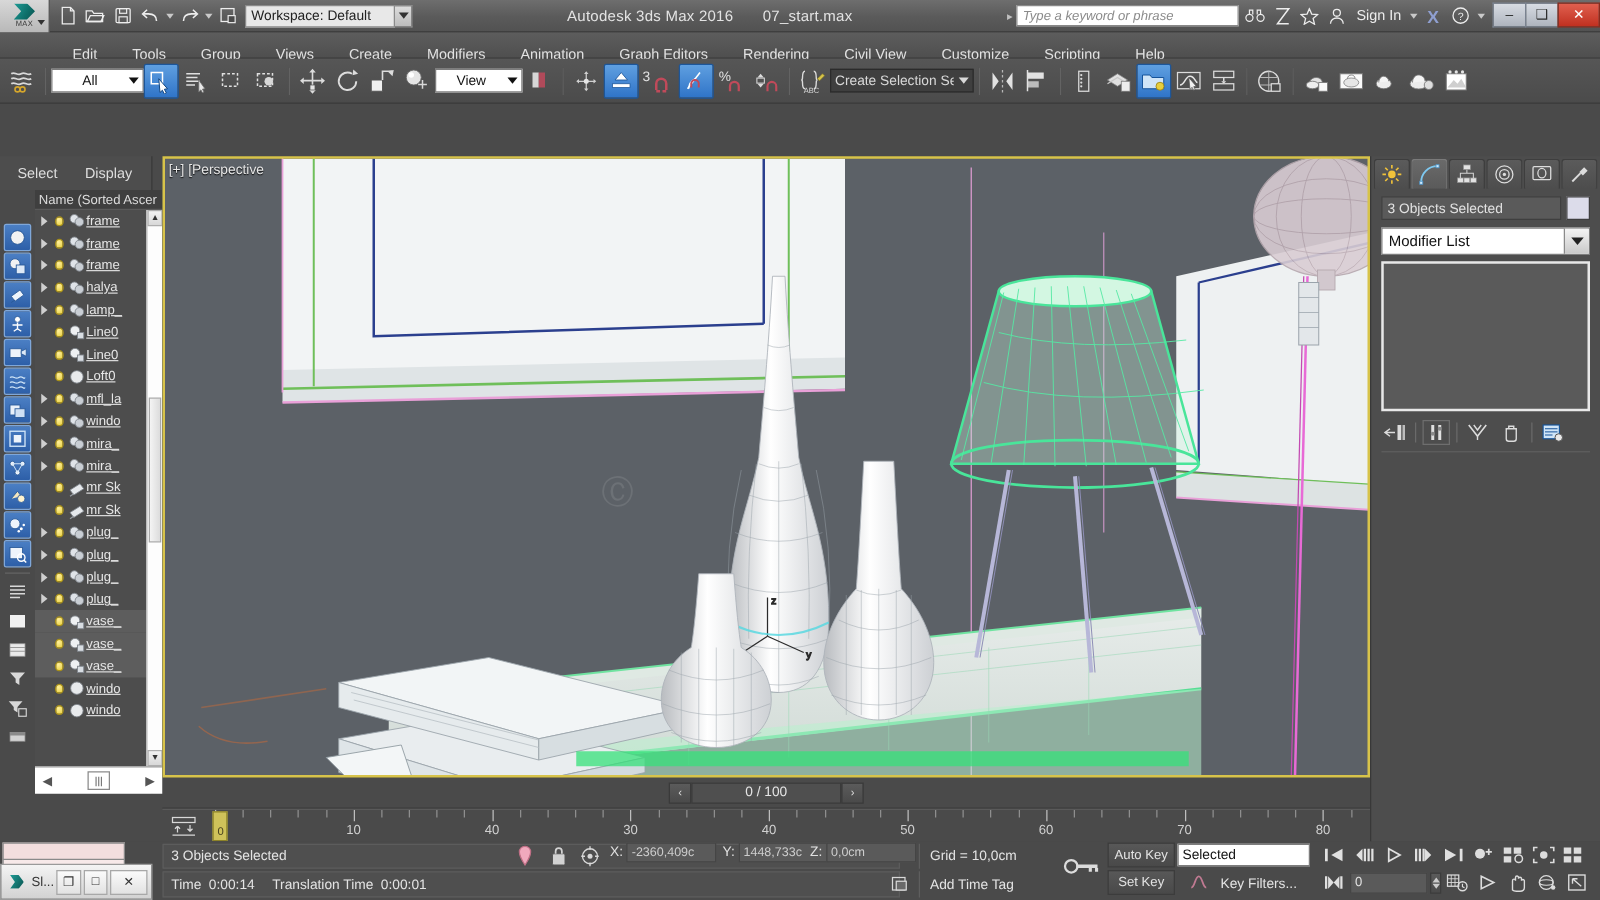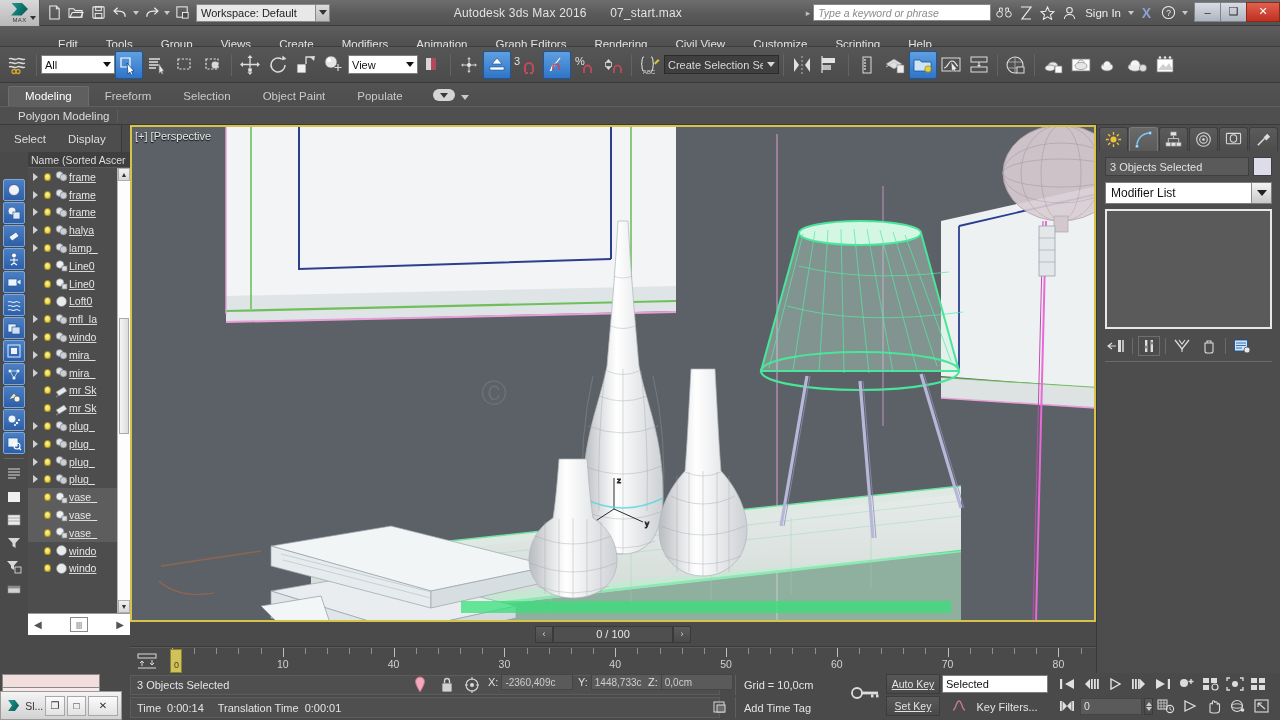--- a/index.html
+++ b/index.html
@@ -79,21 +79,21 @@
   }
   .tool { width:28px;height:28px;display:flex;align-items:center;justify-content:center;
           position:relative; color:#e2e2e2; }
   .tool.on { background:linear-gradient(#5f9fe0,#2f74c8); border:1px solid #1d5699; border-radius:2px; }
   .tool svg { display:block; }
   .tsep { width:1px;height:22px;background:#3e3e3e;margin:0 4px; border-right:1px solid #636363;}
   .combo {
     height:19px;background:#fff;color:#111;border:1px solid #7e7e7e;
     display:flex;align-items:center;padding:0 3px;font-size:11px;position:relative;
   }
-  .combo .cv { flex:1; }
+  .combo .cv { flex:1;text-align:center; }
   .combo .carr { width:0;height:0;border-left:4px solid transparent;border-right:4px solid transparent;border-top:5px solid #111; margin-left:4px;}
   .combo.dark { background:#3f3f3f; color:#d8d8d8; border:1px solid #2b2b2b; }
   .combo.dark .carr { border-top-color:#d8d8d8; }
 
   
   .ribbon {
     position:absolute; left:0; top:83px; width:1280px; height:42px;
     background:linear-gradient(#535353,#4a4a4a);
     border-bottom:1px solid #3a3a3a;
   }
@@ -171,21 +171,21 @@
   .mini-listener { position:absolute; left:2px; top:1px; width:98px; height:14px; background:#f3dede; border:1px solid #8a8a8a;}
   .mini-listener2 { position:absolute; left:2px; top:15px; width:98px; height:14px; background:#f7e9e9; border:1px solid #8a8a8a; border-top:none;}
   .statusline { position:absolute; left:130px; top:2px; width:590px; height:20px; background:#4f4f4f; border:1px solid #5c5c5c; display:flex; align-items:center; padding-left:6px; font-size:11px; color:#e4e4e4;}
   .statusline2 { position:absolute; left:130px; top:24px; width:590px; height:21px; background:#4f4f4f; border:1px solid #5c5c5c; display:flex; align-items:center; padding-left:6px; font-size:11px; color:#e4e4e4; gap:14px;}
   .xyz { position:absolute; top:1px; display:flex; align-items:center; gap:3px;}
   .xyzlab { font-size:11px; color:#e0e0e0; }
   .xyzfield { width:72px;height:16px;background:#5a5a5a;border:1px solid #454545; font-size:10px;color:#cdcdcd; display:flex;align-items:center;padding-left:3px; overflow:hidden;}
   .gridbox { position:absolute; left:735px; top:2px; width:105px; height:20px; border-left:1px solid #5e5e5e; display:flex;align-items:center;padding-left:8px; font-size:11px;color:#e4e4e4;}
   .addtag { position:absolute; left:735px; top:24px; width:105px; height:21px; border-left:1px solid #5e5e5e; display:flex;align-items:center;padding-left:8px; font-size:11px;color:#e4e4e4;}
   .keybtns { position:absolute; left:886px; top:1px; width:54px; }
-  .kbtn { width:54px;height:20px;background:linear-gradient(#585858,#494949);border:1px solid #3c3c3c; display:flex;align-items:center;justify-content:center;font-size:10.5px;color:#e4e4e4;text-decoration:underline;}
+  .kbtn { width:54px;height:20px;background:linear-gradient(#585858,#494949);border:1px solid #3c3c3c; display:flex;align-items:center;justify-content:center;font-size:10.5px;color:#e4e4e4;}
   .selcombo { position:absolute; left:942px; top:2px; width:106px; height:18px; background:#fff;color:#111;border:1px solid #7d7d7d; display:flex;align-items:center;padding:0 3px;font-size:11px;}
   .keyfilters { position:absolute; left:942px; top:24px; width:106px; height:19px; display:flex;align-items:center;justify-content:center;gap:6px;font-size:11px;color:#e4e4e4;}
   .playrow { position:absolute; left:1056px; top:1px; display:flex; align-items:center; gap:2px;}
   .playrow2 { position:absolute; left:1056px; top:23px; display:flex; align-items:center; gap:2px;}
   .pbtn { width:22px;height:20px;display:flex;align-items:center;justify-content:center;color:#e6e6e6;}
   .spinbox { width:62px;height:17px;background:#5a5a5a;border:1px solid #454545;display:flex;align-items:center;padding-left:3px;font-size:10.5px;color:#e0e0e0;}
   .spinner { width:9px;height:17px;display:flex;flex-direction:column;justify-content:center;align-items:center;background:linear-gradient(#5b5b5b,#4a4a4a);border:1px solid #3c3c3c;}
 
   
   .taskbar { position:absolute; left:0; top:691px; width:122px; height:29px;
@@ -560,36 +560,20 @@
       <svg width="22" height="20" viewBox="0 0 22 20">
           <rect x="3" y="4" width="16" height="13" fill="#fff" stroke="#777" stroke-width=".8"></rect>
           <path d="M4 15l5-6 3 3 3-4 4 7z" fill="#cfcfcf"></path>
           <circle cx="6" cy="2.5" r="1.3" fill="#e4e4e4"></circle>
           <circle cx="11" cy="2.5" r="1.3" fill="#e4e4e4"></circle>
           <circle cx="16" cy="2.5" r="1.3" fill="#e4e4e4"></circle>
         </svg>
     </div>
   </div>
 
-  <div class="ribbon">
-    <div class="ribtabs" id="ribtabs">
-        <div class="ribtab active">Modeling</div>
-        <div class="ribtab">Freeform</div>
-        <div class="ribtab">Selection</div>
-        <div class="ribtab">Object Paint</div>
-        <div class="ribtab">Populate</div>
-        <div class="ribdd" style="margin-left: 14px; margin-bottom: 5px;">
-          <i></i>
-        </div>
-        <span style="margin-left: 6px; margin-bottom: 6px; width: 0px; height: 0px; border-left: 4px solid transparent; border-right: 4px solid transparent; border-top: 5px solid rgb(201, 201, 201);"></span>
-      </div>
-    <div class="ribsub">
-      <div class="panel">Polygon Modeling</div>
-    </div>
-  </div>
 
   <div class="leftpane">
     <div class="lp-menu">
       <span>Select</span>
       <span>Display</span>
     </div>
     <div class="lp-body">
       <div class="lp-icons" id="lpicons">
           <div class="lpi">
             <svg width="16" height="16" viewBox="0 0 16 16">

